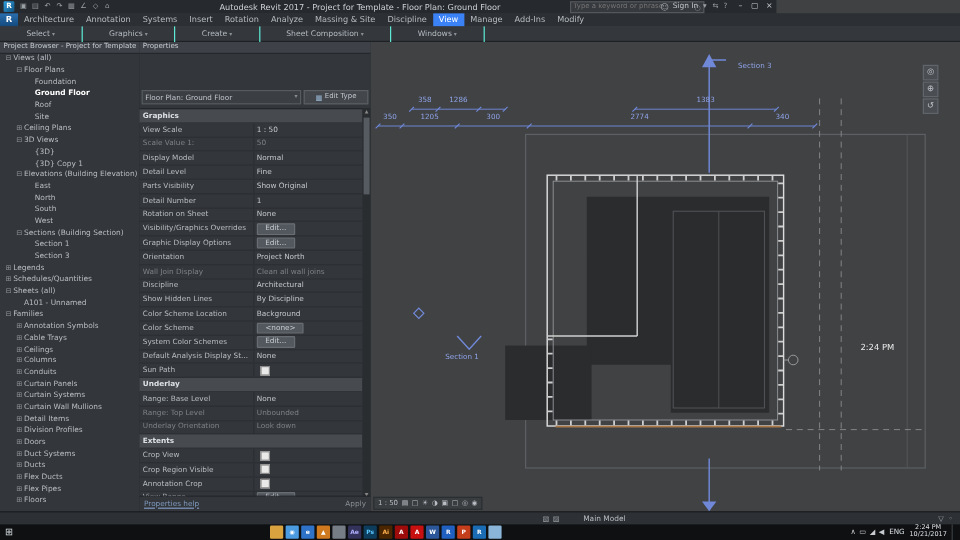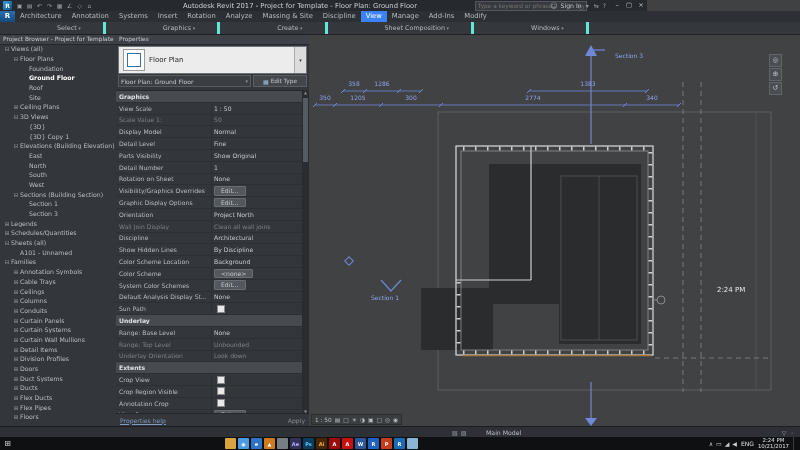--- a/index.html
+++ b/index.html
@@ -26,21 +26,21 @@
   .win-btn{width:12px;font-size:6.5px;color:#c4c9ce;text-align:center;line-height:11px;}
   
   .tabs-row{position:absolute;left:0;top:11px;width:800px;height:11px;background:#2c3034;display:flex;z-index:8;}
   .app-btn{width:15px;height:11px;background:linear-gradient(#2a6fb0,#134a7d);color:#fff;font-size:7px;font-weight:bold;
            text-align:center;line-height:11px;flex:none;}
   .tab{font-size:6.8px;color:#b6bbc1;padding:0 5px;line-height:11px;white-space:nowrap;}
   .tab.t-active{background:#3b82f6;color:#fff;}
   
   .panels-row{position:absolute;left:0;top:22px;width:800px;height:12px;background:#34383d;border-bottom:1px solid #1e2124;
               display:flex;align-items:center;z-index:8;}
-  .panel-label{font-size:6.4px;color:#b5bac0;padding:0 22px;border-right:3px solid #5eead4;line-height:12px;white-space:nowrap;margin-left:35px;}
+  .panel-label{font-size:6.4px;color:#b5bac0;padding:0 22px;border-right:1px solid #5eead4;line-height:12px;white-space:nowrap;}
   .panel-label::after{content:" ▾";font-size:5px;color:#8a8f95;}
   
   .project-browser{position:absolute;left:0;top:34px;width:116px;height:392px;background:#33363a;border-right:1px solid #202326;overflow:hidden;}
   .pane-title{height:10px;background:#3e4248;font-size:5.9px;line-height:10px;padding-left:3px;color:#c6cbd1;
               border-bottom:1px solid #24272b;white-space:nowrap;overflow:hidden;}
   .pb-tree{position:absolute;left:0;right:0;top:10px;bottom:0;overflow:hidden;}
   .pb-item{height:9.7px;display:flex;align-items:center;font-size:6.2px;color:#b9bec4;white-space:nowrap;overflow:hidden;}
   .pb-item.t-0{padding-left:3px;}.pb-item.t-1{padding-left:12px;}.pb-item.t-2{padding-left:21px;}
   .pb-exp{width:8px;flex:none;font-size:6px;color:#8f949a;text-align:center;}
   .pb-exp.t-minus::before{content:"⊟";}
@@ -379,25 +379,20 @@
 
         <div class="pb-item t-1">
           <span class="pb-exp t-plus"></span>
           <span class="pb-label">Floors</span>
         </div>
       </div>
   </div>
 
   <div class="properties">
     <div class="pane-title">Properties</div>
-    <div class="type-selector">
-      <span class="ts-thumb"></span>
-      <span class="ts-label">Floor Plan</span>
-      <span class="ts-arrow">▾</span>
-    </div>
     <div class="filter-row">
       <div class="view-combo">
         <span>Floor Plan: Ground Floor</span>
         <span class="combo-arrow">▾</span>
       </div>
       <div class="edit-type-btn">
         <span class="et-glyph">▦</span>
         <span>Edit Type</span>
       </div>
     </div>

